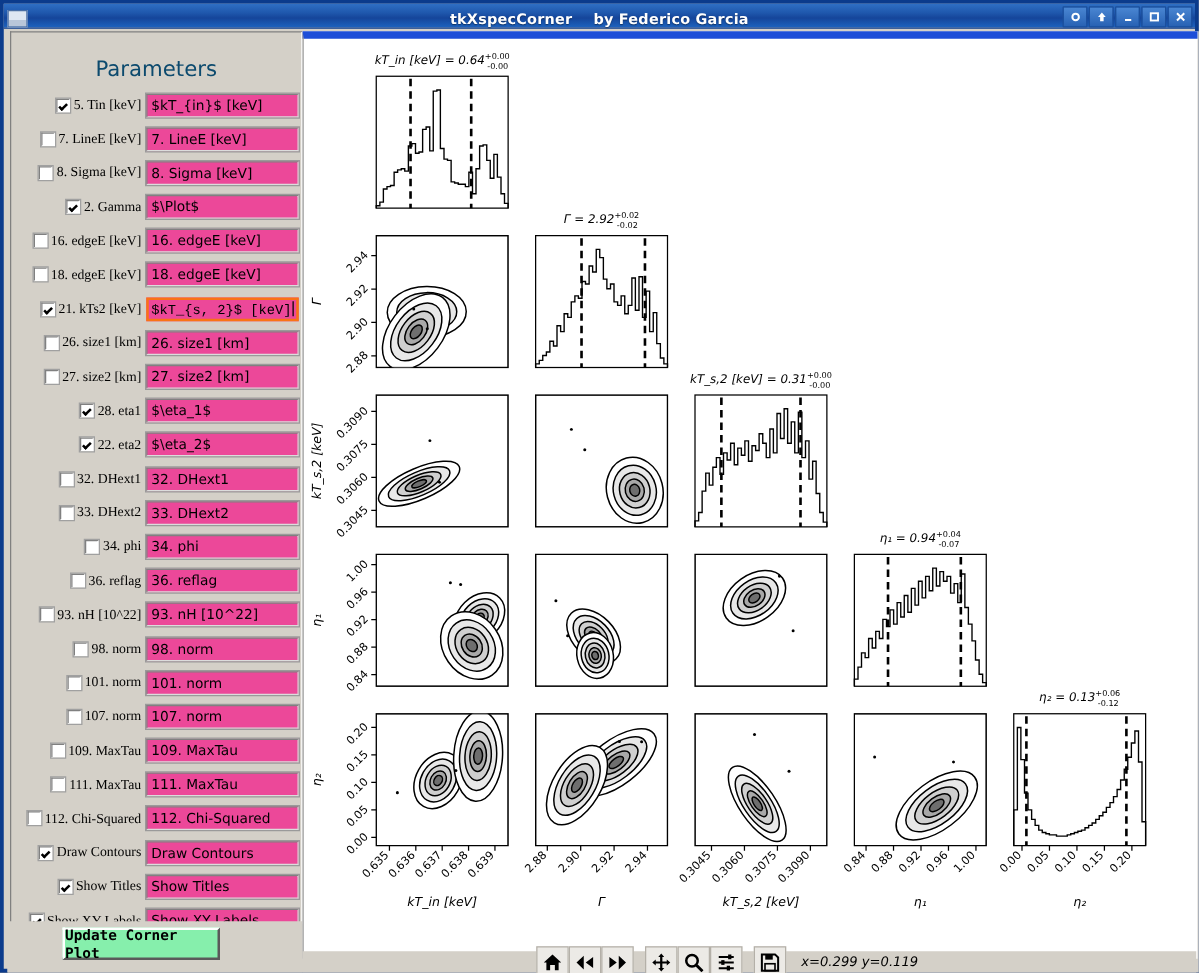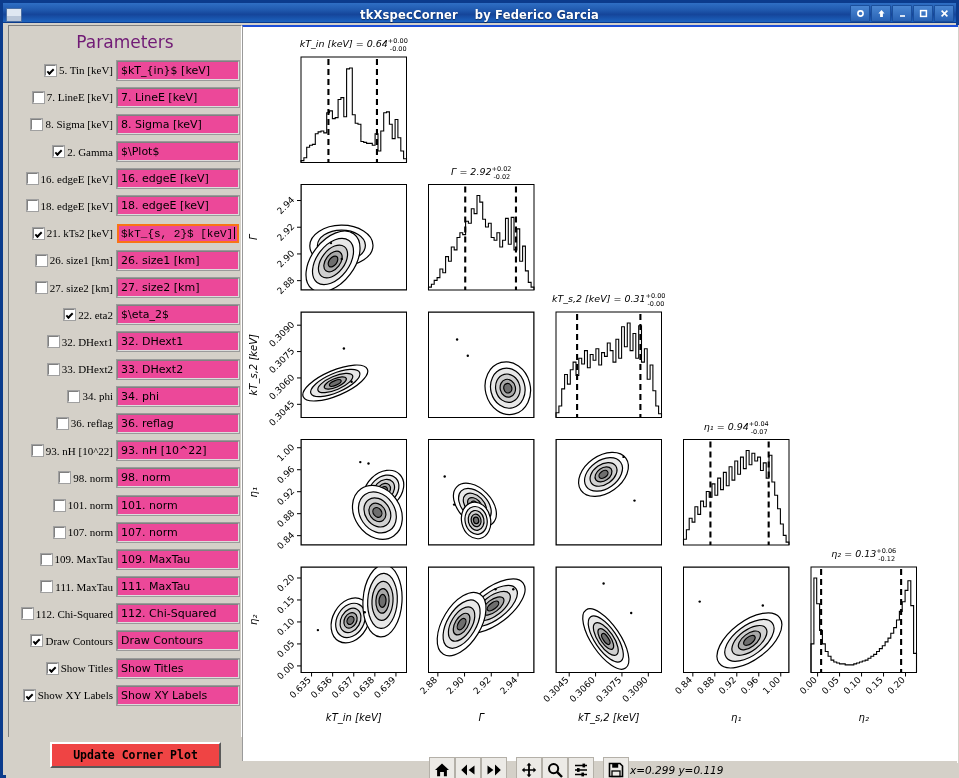--- a/index.html
+++ b/index.html
@@ -49,21 +49,21 @@
 
   
   #param-panel{
     position:absolute;left:2px;top:0px;width:232px;height:712px;
     background:#d4d0c8;
     border-left:1px solid #808080;border-top:1px solid #808080;
     border-right:1px solid #ffffff;border-bottom:1px solid #ffffff;
     overflow:hidden;
   }
   #param-title{
-    text-align:center;font-size:17px;margin:6px 0 7px 0;color:#701a75;
+    text-align:center;font-size:17px;margin:20px 0 7px 0;color:#0c4a6e;
     font-family:"DejaVu Sans",sans-serif;
   }
   .prow{
     display:flex;align-items:center;height:22px;margin-bottom:5.2px;
     padding-right:2px;
   }
   .cb-wrap{
     width:108px;display:flex;align-items:center;justify-content:flex-end;
     padding-right:4px;box-sizing:border-box;font-family:Liberation Serif, serif;
   }
@@ -95,54 +95,54 @@
     position:relative;
     font-family:Liberation Mono, monospace;
   }
   .pentry.focused .caret{
     display:inline-block;width:1px;height:12px;background:#000;
     vertical-align:-2px;margin-left:1px;
   }
 
   
   #update-btn{
-    position:absolute;left:44px;top:717px;width:171px;height:26px;
+    position:absolute;left:44px;top:717px;width:126px;height:26px;
     box-sizing:border-box;
-    background:#ef4444;
+    background:#86efac;
     border-top:2px solid #ffffff;border-left:2px solid #ffffff;
     border-right:2px solid #5a5a5a;border-bottom:2px solid #5a5a5a;
     display:flex;align-items:center;justify-content:center;
     font-family:"DejaVu Sans Mono",monospace;font-size:11.5px;font-weight:bold;
     color:#000;
   }
 
   
   #plot-area{
     position:absolute;left:236px;top:0;width:715px;height:736px;
     background:#ffffff;
-    border-left:1px solid #9a9a9a;border-top:2px solid #1d4ed8;
+    border-left:1px solid #9a9a9a;border-top:6px solid #1d4ed8;
     overflow:hidden;
   }
   #plot-svg{display:block;}
 
   
   #toolbar{
     position:absolute;left:236px;top:736px;width:715px;height:17px;
     background:#d4d0c8;
     display:flex;align-items:center;
   }
   #toolbar .tools{display:flex;align-items:center;margin-left:187px;}
   .tbtn{
     width:24px;height:24px;margin:0 0px;
     display:flex;align-items:center;justify-content:center;
     background:#eceae6;border:1px solid #b4b0a8;
   }
   .tsep{width:9px;}
   .coords{
-    font-size:10.5px;font-style:italic;color:#000;margin-left:1px;white-space:nowrap;
+    font-size:10.5px;font-style:italic;color:#000;margin-left:12px;white-space:nowrap;
   }
   #bottom-strip{
     position:absolute;left:0;top:712px;width:236px;height:41px;background:#d4d0c8;
   }
 </style>
 </head>
 <body>
 
 <div id="window">
 
@@ -244,20 +244,27 @@
               <span class="cb-label">26. size1 [km]</span>
             </div>
             <div class="pentry"><span>26. size1 [km]</span></div>
           </div>
           <div class="prow">
             <div class="cb-wrap">
               <span class="cb"></span>
               <span class="cb-label">27. size2 [km]</span>
             </div>
             <div class="pentry"><span>27. size2 [km]</span></div>
+          </div>
+          <div class="prow">
+            <div class="cb-wrap">
+              <span class="cb checked"></span>
+              <span class="cb-label">28. eta1</span>
+            </div>
+            <div class="pentry"><span>$\eta_1$</span></div>
           </div>
           <div class="prow">
             <div class="cb-wrap">
               <span class="cb checked"></span>
               <span class="cb-label">22. eta2</span>
             </div>
             <div class="pentry"><span>$\eta_2$</span></div>
           </div>
           <div class="prow">
             <div class="cb-wrap">

